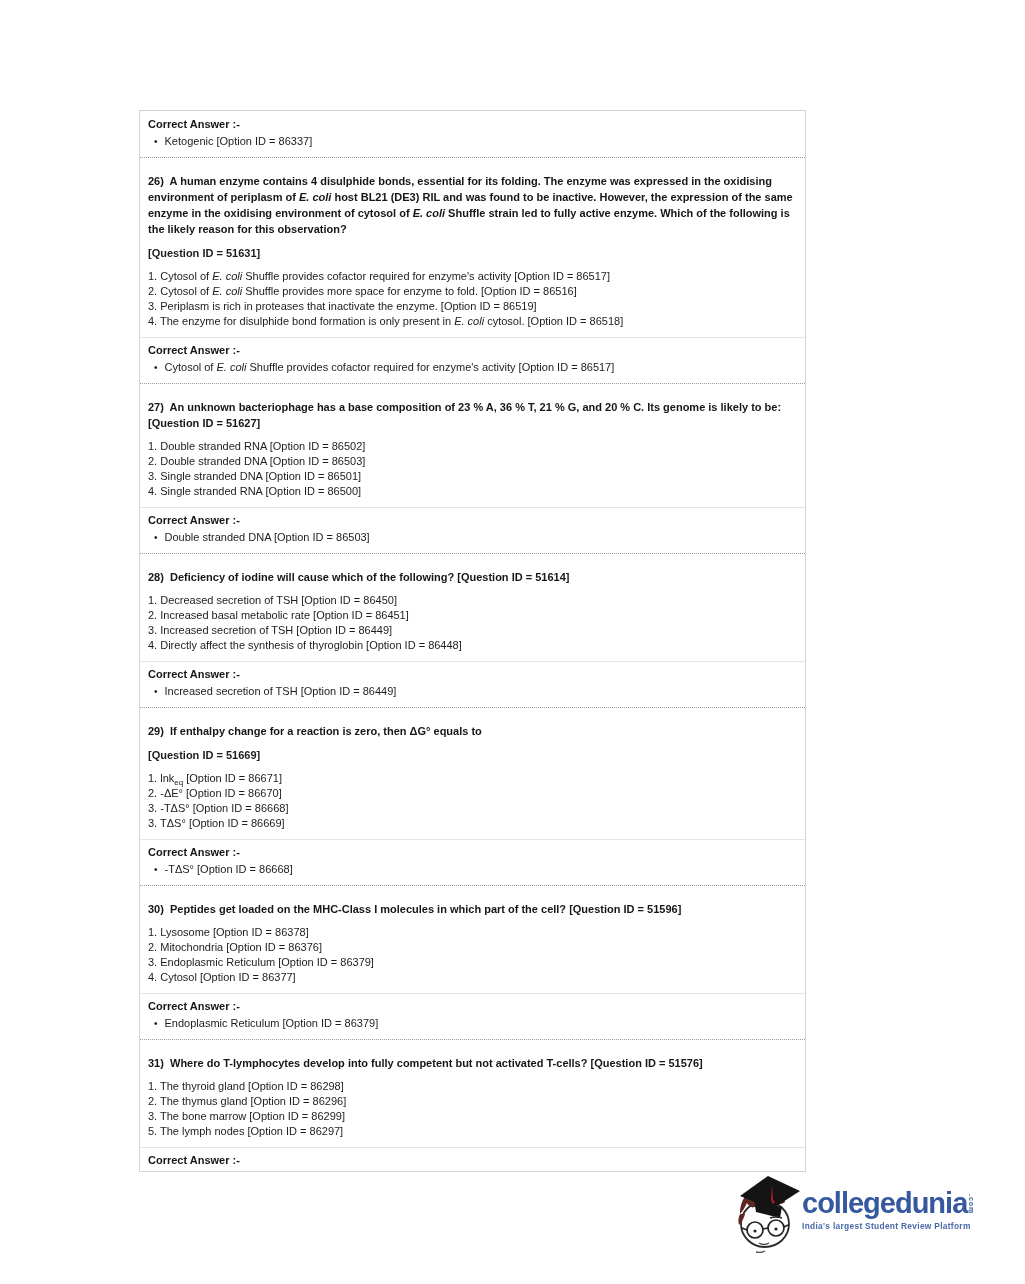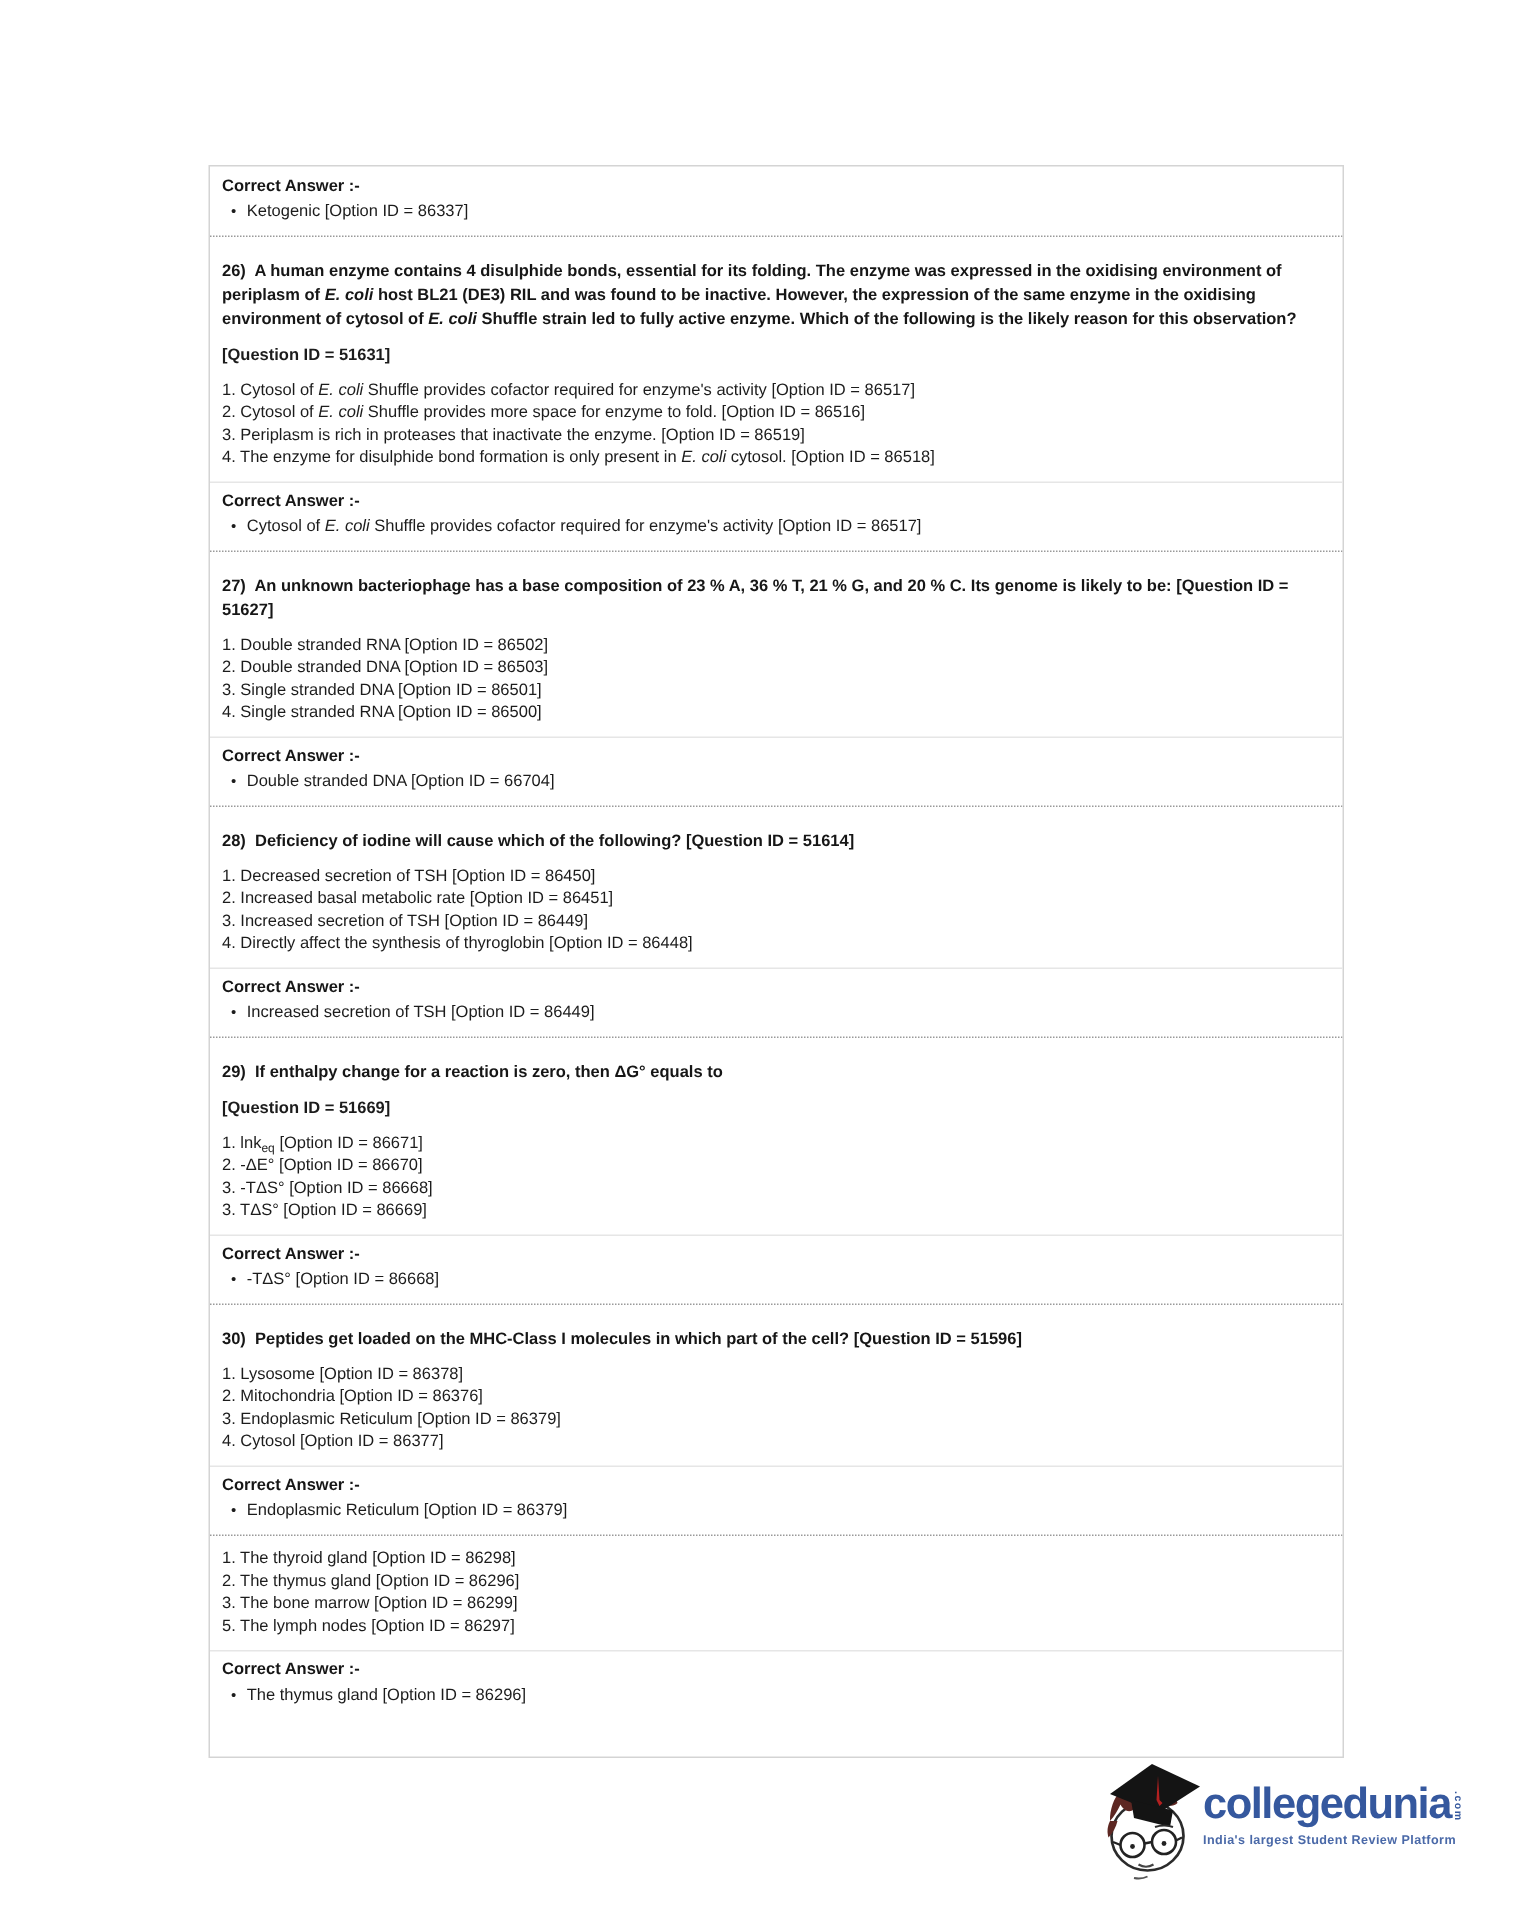--- a/index.html
+++ b/index.html
@@ -6,21 +6,21 @@
   html, body {
     margin: 0; padding: 0;
     width: 1025px; height: 1284px;
     background: #ffffff;
     font-family: "Liberation Sans", sans-serif;
     position: relative;
   }
   .doc {
     position: absolute;
     left: 139px; top: 110px;
-    width: 757px; height: 1062px;
+    width: 667px; height: 1062px;
     background: #fff;
     border: 1px solid #d4d4d4;
     overflow: hidden;
     font-size: 11px;
     line-height: 15px;
     color: #1c1c1c;
   }
   p { margin: 0; }
   .q-heading {
     font-weight: bold;
@@ -113,21 +113,21 @@
   <section>
     <p class="q-heading">27)&nbsp; An unknown bacteriophage has a base composition of 23 % A, 36 % T, 21 % G, and 20 % C. Its genome is likely to be: [Question ID = 51627]</p>
     <div class="options">
       <p class="opt">1. Double stranded RNA [Option ID = 86502]</p>
       <p class="opt">2. Double stranded DNA [Option ID = 86503]</p>
       <p class="opt">3. Single stranded DNA [Option ID = 86501]</p>
       <p class="opt">4. Single stranded RNA [Option ID = 86500]</p>
     </div>
     <div class="ca">
       <p class="ca-label">Correct Answer :-</p>
-      <p class="ca-item"><span class="bullet">•</span><span>Double stranded DNA [Option ID = 66704]</span></p>
+      <p class="ca-item"><span class="bullet">•</span><span>Double stranded DNA [Option ID = 86503]</span></p>
     </div>
     <hr class="dotted">
   </section>
 
   <section>
     <p class="q-heading">28)&nbsp; Deficiency of iodine will cause which of the following? [Question ID = 51614]</p>
     <div class="options">
       <p class="opt">1. Decreased secretion of TSH [Option ID = 86450]</p>
       <p class="opt">2. Increased basal metabolic rate [Option ID = 86451]</p>
       <p class="opt">3. Increased secretion of TSH [Option ID = 86449]</p>
@@ -165,20 +165,21 @@
       <p class="opt">4. Cytosol [Option ID = 86377]</p>
     </div>
     <div class="ca">
       <p class="ca-label">Correct Answer :-</p>
       <p class="ca-item"><span class="bullet">•</span><span>Endoplasmic Reticulum [Option ID = 86379]</span></p>
     </div>
     <hr class="dotted">
   </section>
 
   <section>
+    <p class="q-heading">31)&nbsp; Where do T-lymphocytes develop into fully competent but not activated T-cells? [Question ID = 51576]</p>
     <div class="options">
       <p class="opt">1. The thyroid gland [Option ID = 86298]</p>
       <p class="opt">2. The thymus gland [Option ID = 86296]</p>
       <p class="opt">3. The bone marrow [Option ID = 86299]</p>
       <p class="opt">5. The lymph nodes [Option ID = 86297]</p>
     </div>
     <div class="ca">
       <p class="ca-label">Correct Answer :-</p>
       <p class="ca-item"><span class="bullet">•</span><span>The thymus gland [Option ID = 86296]</span></p>
     </div>

